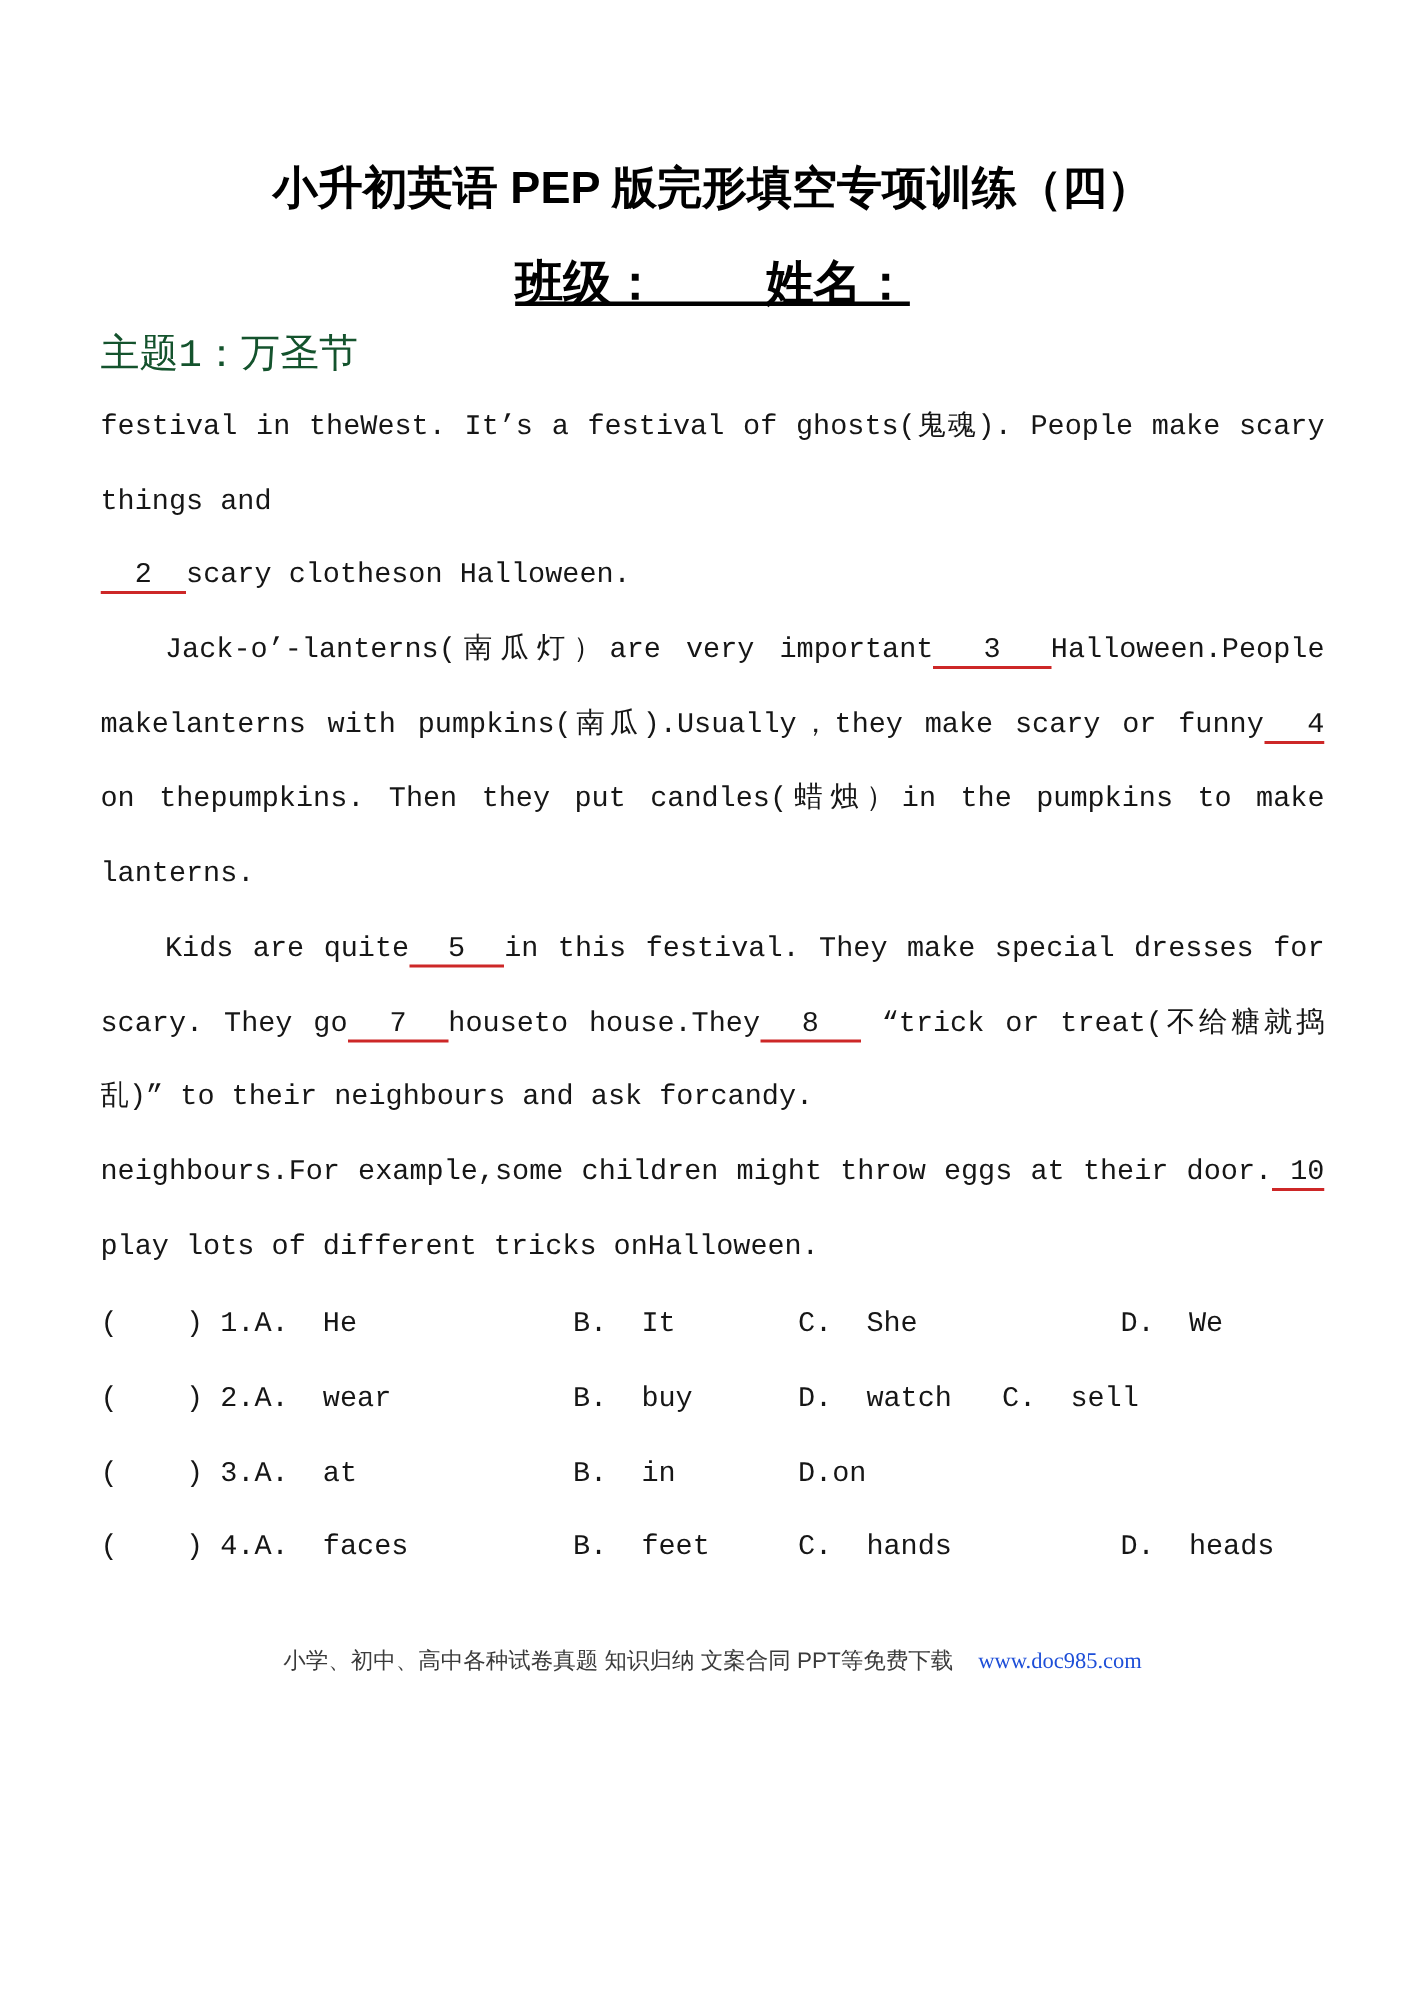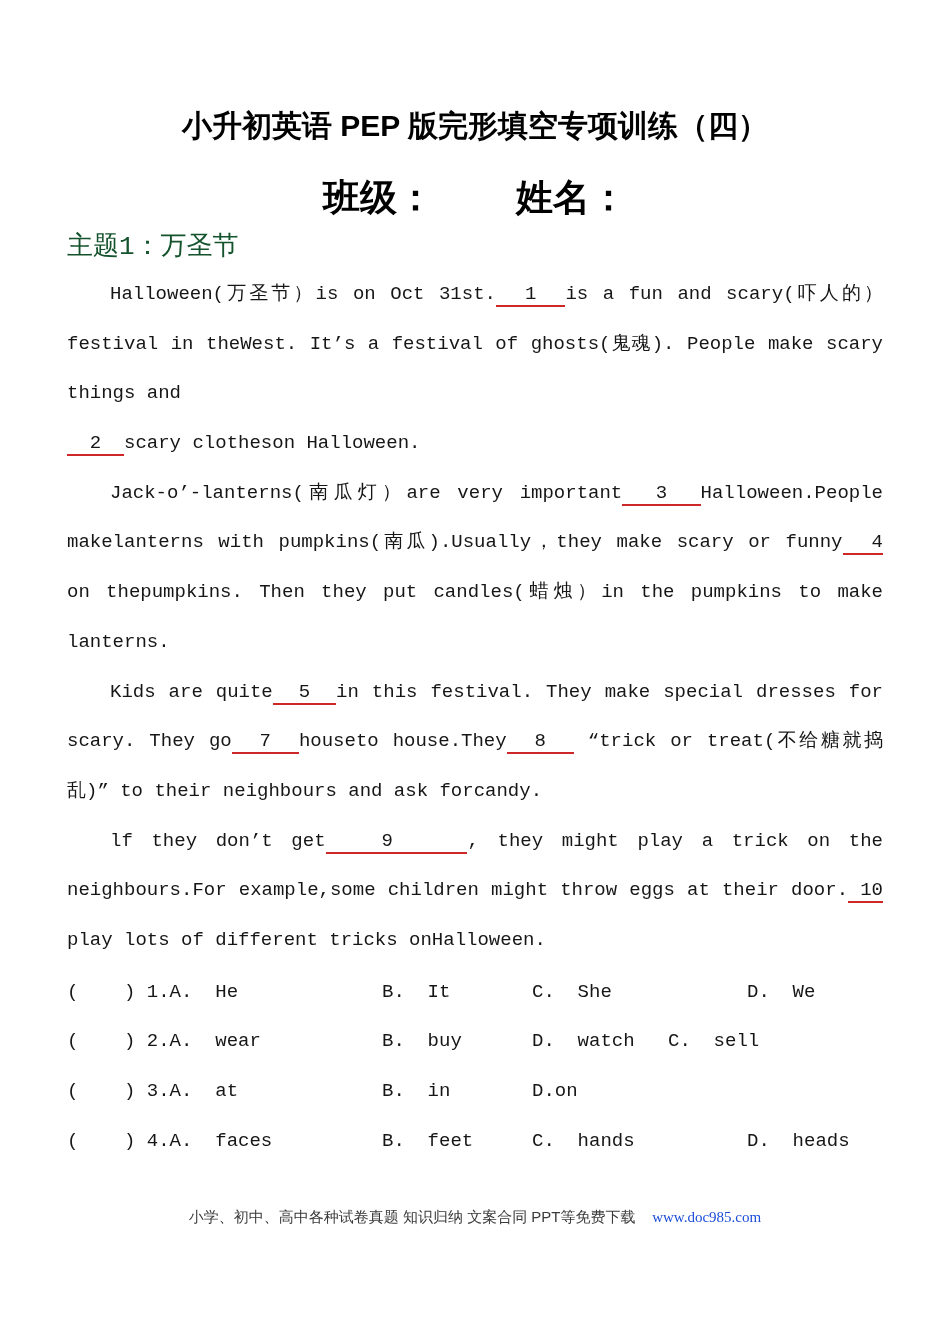--- a/index.html
+++ b/index.html
@@ -24,26 +24,27 @@
     font-family: "Liberation Sans", "DejaVu Sans", sans-serif;
     font-weight: bold;
     font-size: 30px;
     line-height: 40px;
     text-align: center;
     color: #000000;
   }
   .doc-subtitle {
     font-family: "Liberation Sans", "DejaVu Sans", sans-serif;
     font-weight: bold;
-    font-size: 37px;
+    font-size: 32px;
     line-height: 40px;
-    margin-top: 32px;
+    margin-top: 22px;
     text-align: center;
     white-space: pre;
     color: #000000;
+    text-decoration: underline;
   }
   .section-heading {
     font-size: 26px;
     line-height: 34px;
     margin-top: 12px;
     color: #14532d;
   }
   .passage {
     margin-top: 6px;
     font-size: 19px;
@@ -100,32 +101,30 @@
 
 <div class="page" style="color: rgb(22, 22, 22);">
 
   <div class="doc-title">小升初英语 PEP 版完形填空专项训练（四）</div>
 
   <div class="doc-subtitle">班级：        姓名：</div>
 
   <div class="section-heading">主题1：万圣节</div>
 
   <div class="passage">
-    <div class="line j indent">Halloween(万圣节）is on Oct 31st.<span class="blank">  1  </span>is a fun and scary(吓人的）</div>
     <div class="line j">festival in theWest. It’s a festival of ghosts(鬼魂). People make scary</div>
     <div class="line">things and</div>
     <div class="line"><span class="blank">  2  </span>scary clotheson Halloween.</div>
     <div class="line j indent">Jack-o’-lanterns(南瓜灯）are very important<span class="blank">  3  </span>Halloween.People</div>
     <div class="line j">makelanterns with pumpkins(南瓜).Usually，they make scary or funny<span class="blank">  4</span></div>
     <div class="line j">on thepumpkins. Then they put candles(蜡烛）in the pumpkins to make</div>
     <div class="line">lanterns.</div>
     <div class="line j indent">Kids are quite<span class="blank">  5  </span>in this festival. They make special dresses for</div>
     <div class="line j">scary. They go<span class="blank">  7  </span>houseto house.They<span class="blank">  8  </span> “trick or treat(不给糖就捣</div>
     <div class="line">乱)” to their neighbours and ask forcandy.</div>
-    <div class="line j indent">lf they don’t get<span class="blank">   9    </span>, they might play a trick on the</div>
     <div class="line j">neighbours.For example,some children might throw eggs at their door.<span class="blank"> 10</span></div>
     <div class="line">play lots of different tricks onHalloween.</div>
   </div>
 
   <div class="questions">
     <div class="q-row">
       <span class="q-cell q-a">(    ) 1.A.  He</span>
       <span class="q-cell q-b">B.  It</span>
       <span class="q-cell q-c">C.  She</span>
       <span class="q-cell q-d">D.  We</span>

